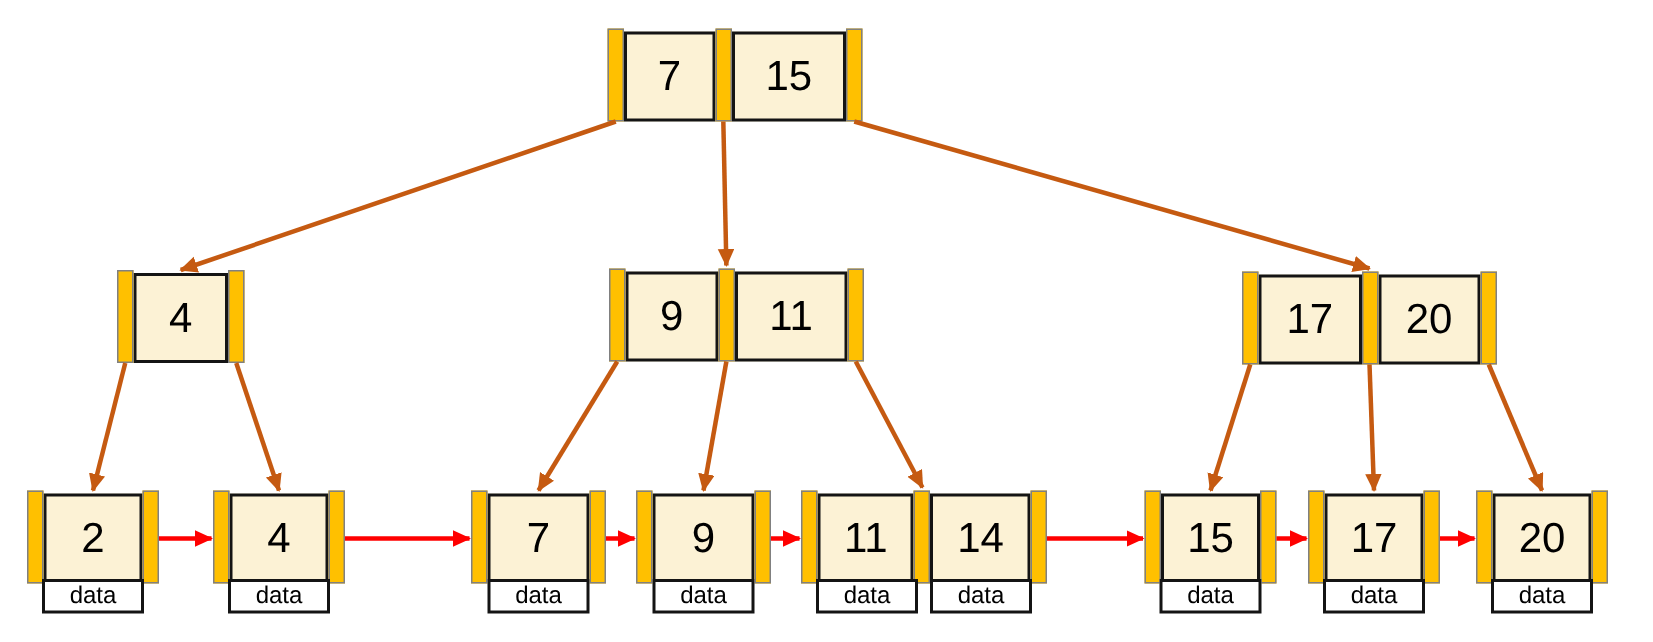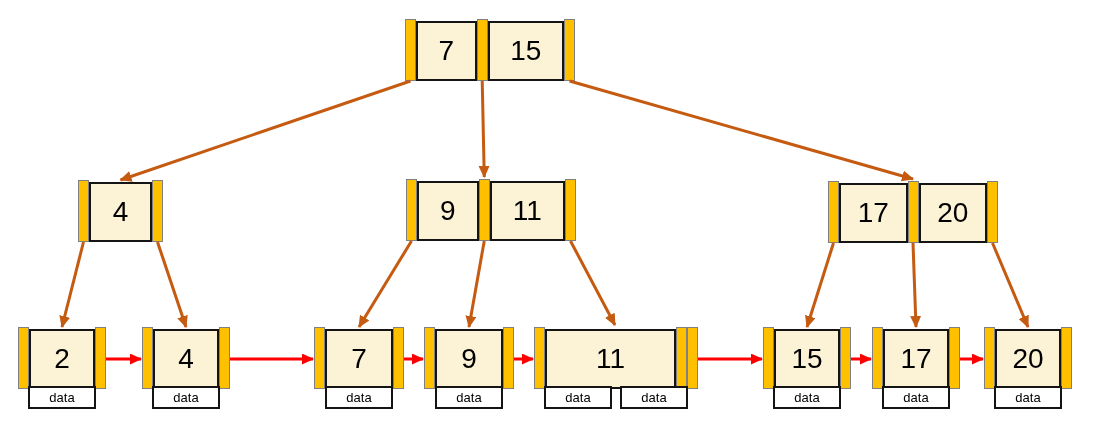--- a/index.html
+++ b/index.html
@@ -43,21 +43,21 @@
   .databox {
     position: absolute;
     top: 57px;
     height: 23px;
     background: var(--databox, #ffffff);
     border: 2px solid var(--cell-border, #141414);
     box-sizing: border-box;
     display: flex;
     align-items: center;
     justify-content: center;
-    font-size: 13px;
+    font-size: 16px;
     color: var(--text, #000000);
     z-index: 3;
   }
   #arrows {
     position: absolute;
     left: 0; top: 0;
     width: 1102px; height: 428px;
     pointer-events: none;
     z-index: 4;
   }
@@ -154,20 +154,23 @@
         <span>data</span>
       </div>
   </div>
 
   <div class="node" style="left:534px;top:329px;width:164px;">
     <div class="stripe"></div>
     <div class="cell">
         <span>11</span>
       </div>
     <div class="stripe"></div>
+    <div class="cell">
+        <span>14</span>
+      </div>
     <div class="stripe"></div>
     <div class="databox" style="left:10px;width:68px;">
         <span>data</span>
       </div>
     <div class="databox" style="left:86px;width:68px;">
         <span>data</span>
       </div>
   </div>
 
   <div class="node" style="left:763px;top:329px;width:88px;">

